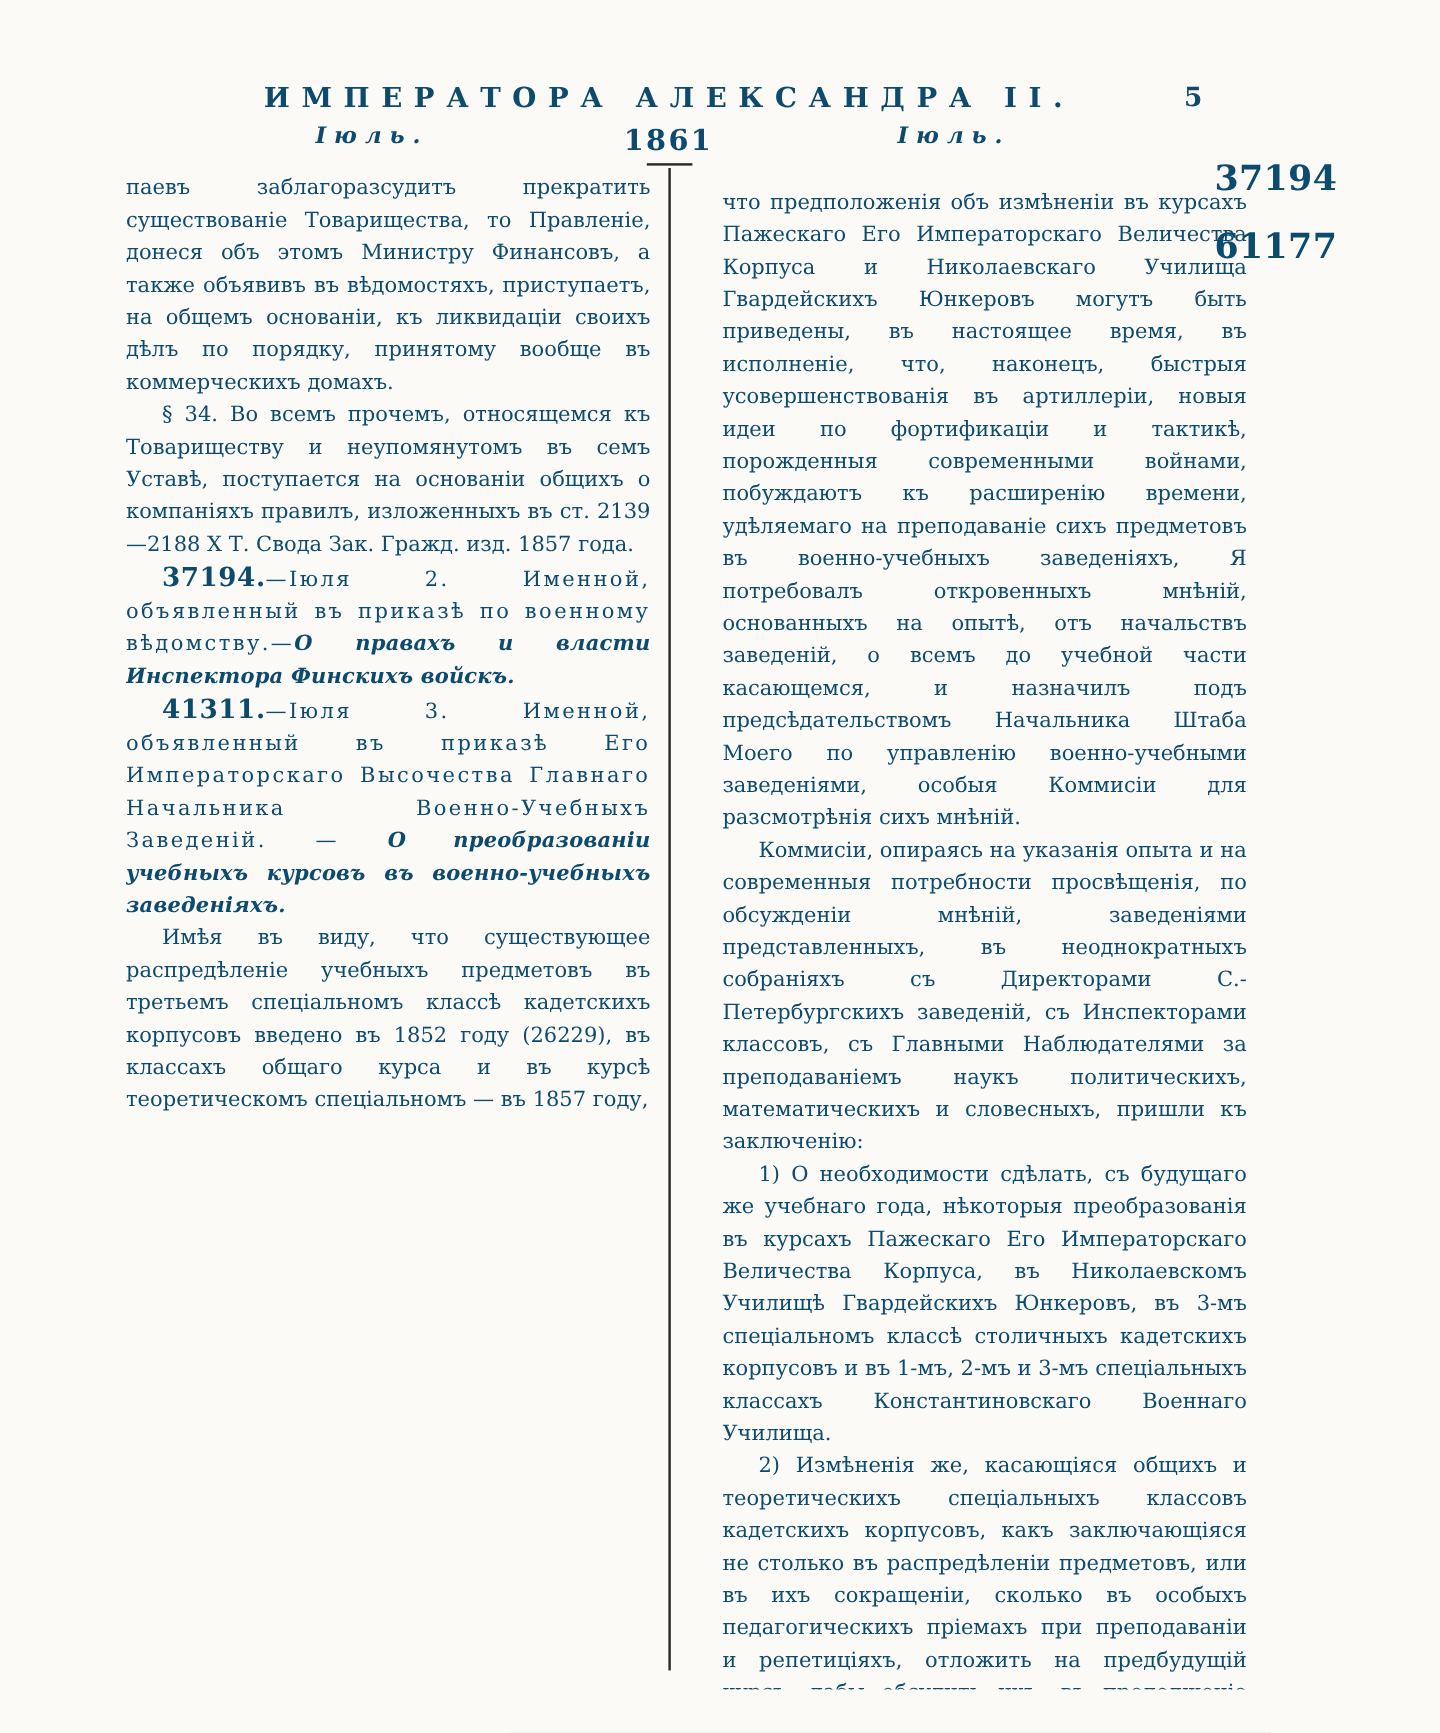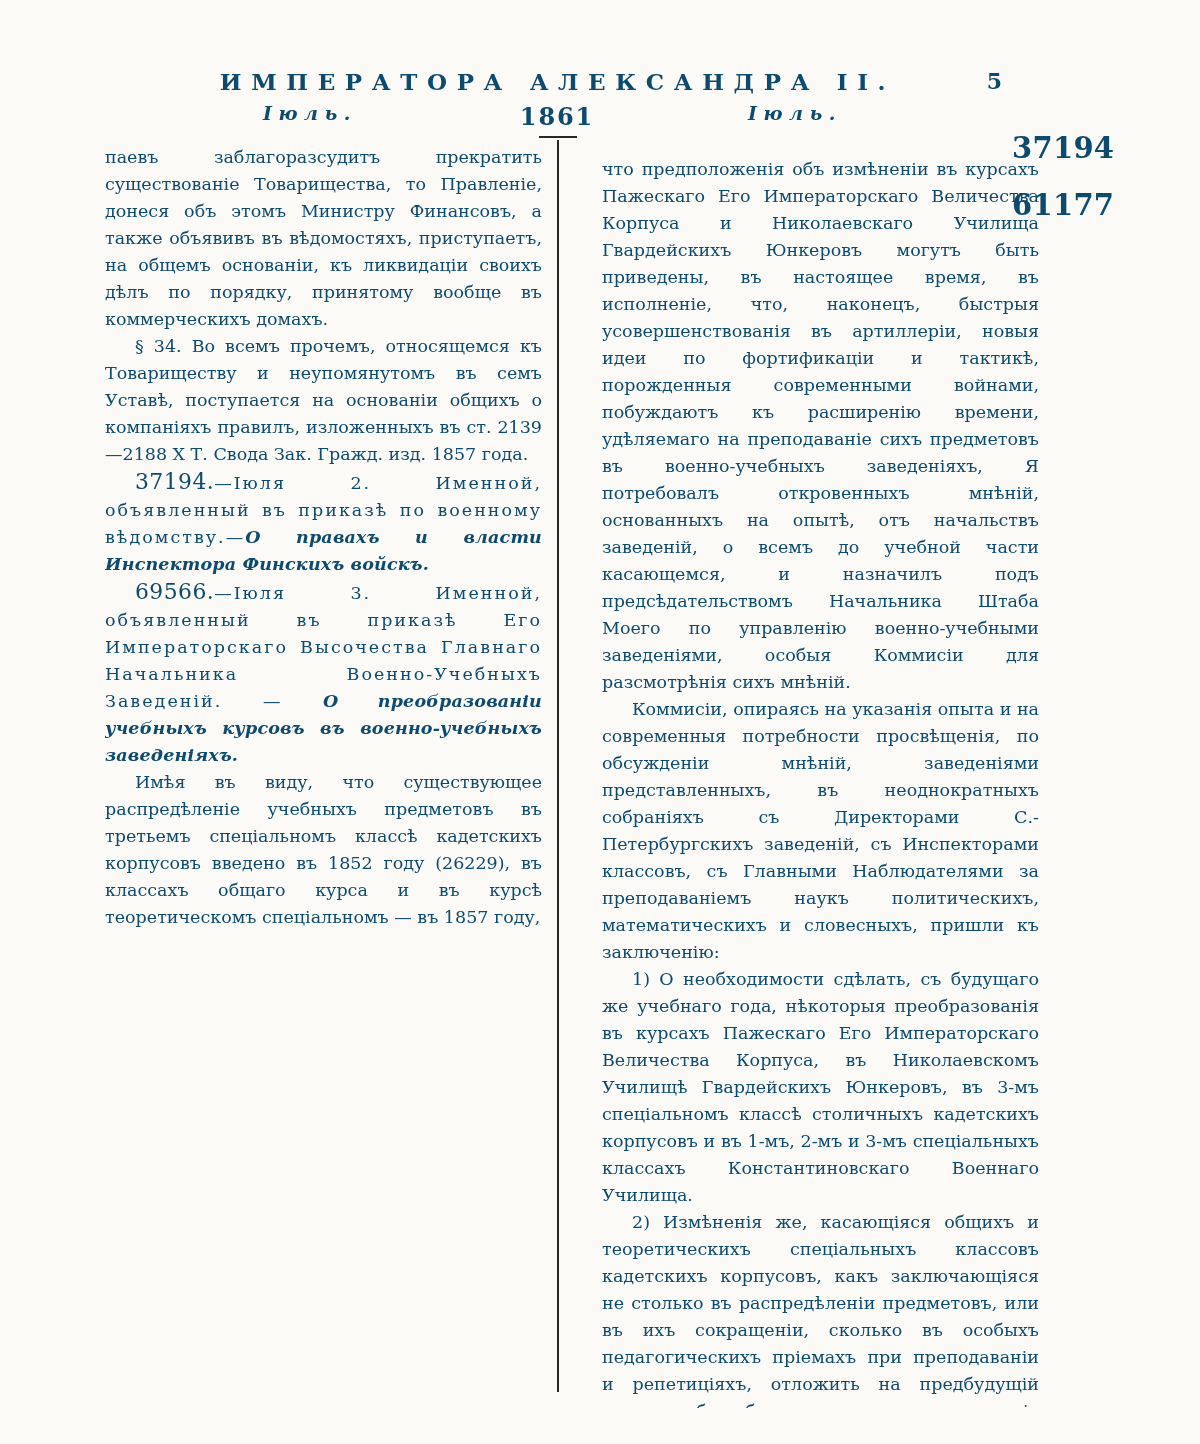--- a/index.html
+++ b/index.html
@@ -92,21 +92,21 @@
     font-size: 17.5px;
     line-height: 27px;
     text-align: justify;
   }
   .column.left  { left: 105px; }
   .column.right { left: 602px; margin-top: 12px; }
   .column p.para { margin: 0; }
   .column p.para.indent { text-indent: 30px; }
   .seg-normal { }
   .seg-bold-number {
-    font-weight: normal;
+    font-weight: bold;
     font-size: 1.25em;
     letter-spacing: 0.02em;
   }
   .seg-spaced {
     letter-spacing: 0.115em;
   }
   .seg-italic {
     font-style: italic;
     font-weight: bold;
     letter-spacing: 0.01em;
@@ -143,21 +143,21 @@
     <span class="month right">Іюль.</span>
   </div>
 
   <div class="divider-tick"></div>
   <div class="divider-v"></div>
 
   <div class="column left">
       <p class="para"><span class="seg-normal">паевъ заблагоразсудитъ прекратить существованіе Товарищества, то Правленіе, донеся объ этомъ Министру Финансовъ, а также объявивъ въ вѣдомостяхъ, приступаетъ, на общемъ основаніи, къ ликвидаціи своихъ дѣлъ по порядку, принятому вообще въ коммерческихъ домахъ.</span></p>
       <p class="para indent"><span class="seg-normal">§ 34. Во всемъ прочемъ, относящемся къ Товариществу и неупомянутомъ въ семъ Уставѣ, поступается на основаніи общихъ о компаніяхъ правилъ, изложенныхъ въ ст. 2139—2188 X Т. Свода Зак. Гражд. изд. 1857 года.</span></p>
       <p class="para indent"><span class="seg-bold-number">37194.</span><span class="seg-spaced">—Іюля 2. Именной, объявленный въ приказѣ по военному вѣдомству.—</span><span class="seg-italic">О правахъ и власти Инспектора Финскихъ войскъ.</span></p>
-      <p class="para indent"><span class="seg-bold-number">69566.</span><span class="seg-spaced">—Іюля 3. Именной, объявленный въ приказѣ Его Императорскаго Высочества Главнаго Начальника Военно-Учебныхъ Заведеній. — </span><span class="seg-italic">О преобразованіи учебныхъ курсовъ въ военно-учебныхъ заведеніяхъ.</span></p>
+      <p class="para indent"><span class="seg-bold-number">41311.</span><span class="seg-spaced">—Іюля 3. Именной, объявленный въ приказѣ Его Императорскаго Высочества Главнаго Начальника Военно-Учебныхъ Заведеній. — </span><span class="seg-italic">О преобразованіи учебныхъ курсовъ въ военно-учебныхъ заведеніяхъ.</span></p>
       <p class="para indent"><span class="seg-normal">Имѣя въ виду, что существующее распредѣленіе учебныхъ предметовъ въ третьемъ спеціальномъ классѣ кадетскихъ корпусовъ введено въ 1852 году (26229), въ классахъ общаго курса и въ курсѣ теоретическомъ спеціальномъ — въ 1857 году,</span></p>
     </div>
 
   <div class="column right">
       <p class="para"><span class="seg-normal">что предположенія объ измѣненіи въ курсахъ Пажескаго Его Императорскаго Величества Корпуса и Николаевскаго Училища Гвардейскихъ Юнкеровъ могутъ быть приведены, въ настоящее время, въ исполненіе, что, наконецъ, быстрыя усовершенствованія въ артиллеріи, новыя идеи по фортификаціи и тактикѣ, порожденныя современными войнами, побуждаютъ къ расширенію времени, удѣляемаго на преподаваніе сихъ предметовъ въ военно-учебныхъ заведеніяхъ, Я потребовалъ откровенныхъ мнѣній, основанныхъ на опытѣ, отъ начальствъ заведеній, о всемъ до учебной части касающемся, и назначилъ подъ предсѣдательствомъ Начальника Штаба Моего по управленію военно-учебными заведеніями, особыя Коммисіи для разсмотрѣнія сихъ мнѣній.</span></p>
       <p class="para indent"><span class="seg-normal">Коммисіи, опираясь на указанія опыта и на современныя потребности просвѣщенія, по обсужденіи мнѣній, заведеніями представленныхъ, въ неоднократныхъ собраніяхъ съ Директорами С.-Петербургскихъ заведеній, съ Инспекторами классовъ, съ Главными Наблюдателями за преподаваніемъ наукъ политическихъ, математическихъ и словесныхъ, пришли къ заключенію:</span></p>
       <p class="para indent"><span class="seg-normal">1) О необходимости сдѣлать, съ будущаго же учебнаго года, нѣкоторыя преобразованія въ курсахъ Пажескаго Его Императорскаго Величества Корпуса, въ Николаевскомъ Училищѣ Гвардейскихъ Юнкеровъ, въ 3-мъ спеціальномъ классѣ столичныхъ кадетскихъ корпусовъ и въ 1-мъ, 2-мъ и 3-мъ спеціальныхъ классахъ Константиновскаго Военнаго Училища.</span></p>
       <p class="para indent"><span class="seg-normal">2) Измѣненія же, касающіяся общихъ и теоретическихъ спеціальныхъ классовъ кадетскихъ корпусовъ, какъ заключающіяся не столько въ распредѣленіи предметовъ, или въ ихъ сокращеніи, сколько въ особыхъ педагогическихъ пріемахъ при преподаваніи и репетиціяхъ, отложить на предбудущій курсъ, дабы обсудить ихъ, въ продолженіе цѣлаго года, съ большею подробностію, взвѣсить каждое мнѣніе безъ торопливости, всегда вредной при рѣшеніи вопросовъ столь существенныхъ въ дѣлѣ воспитанія и образованія.</span></p>
     </div>
 

